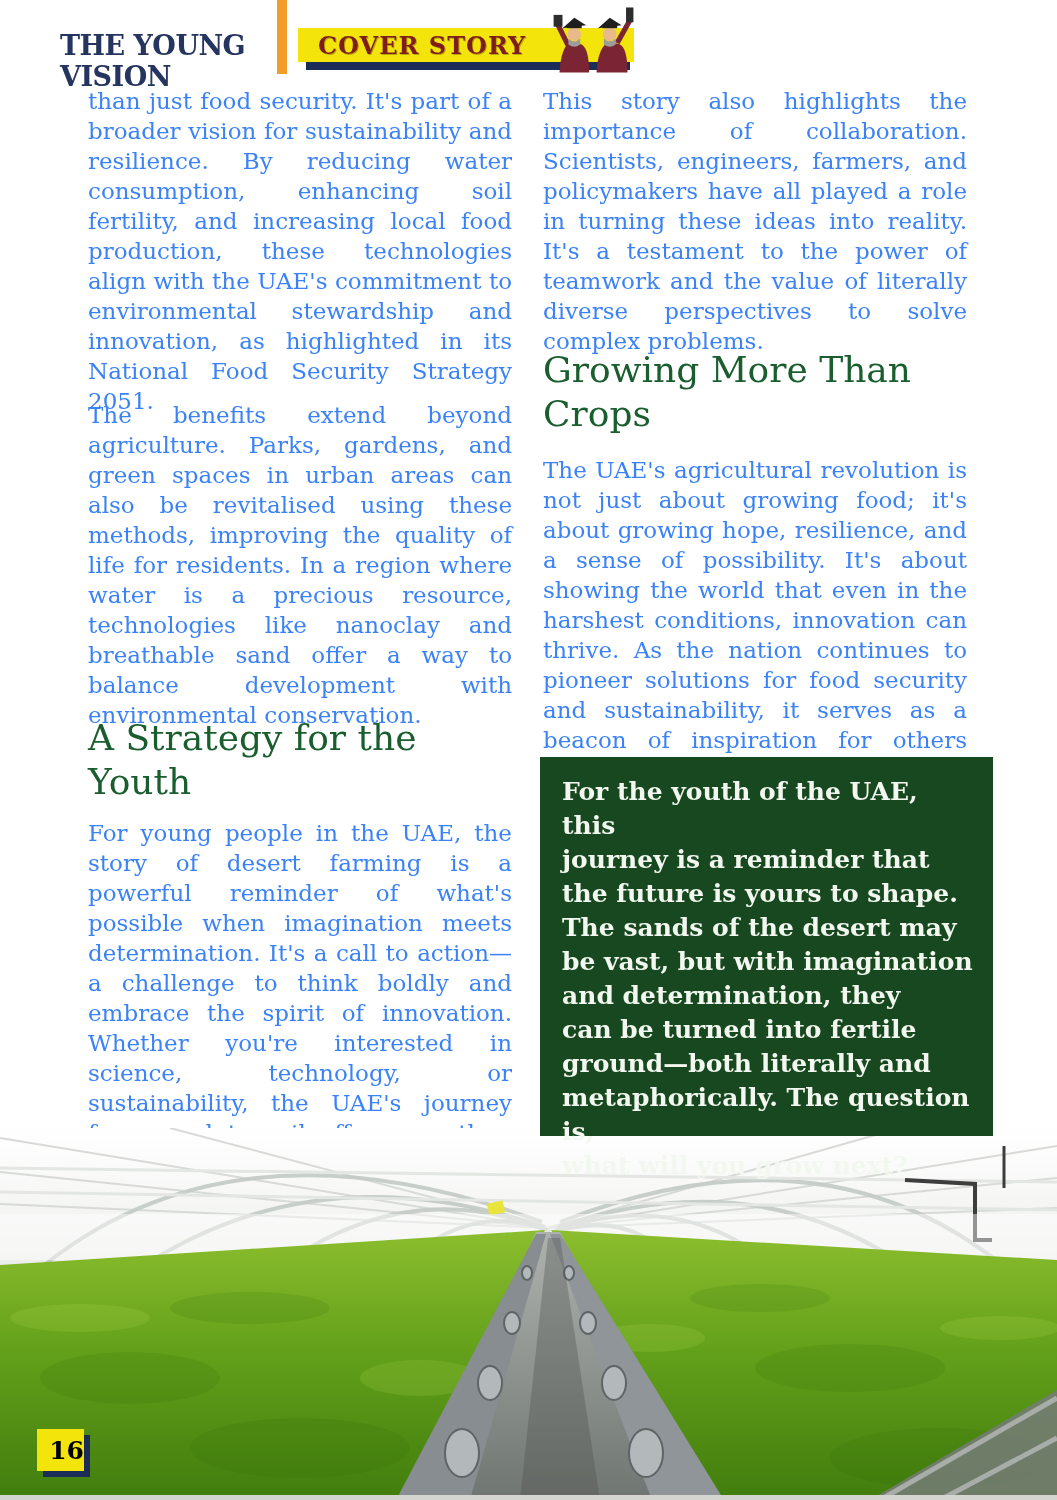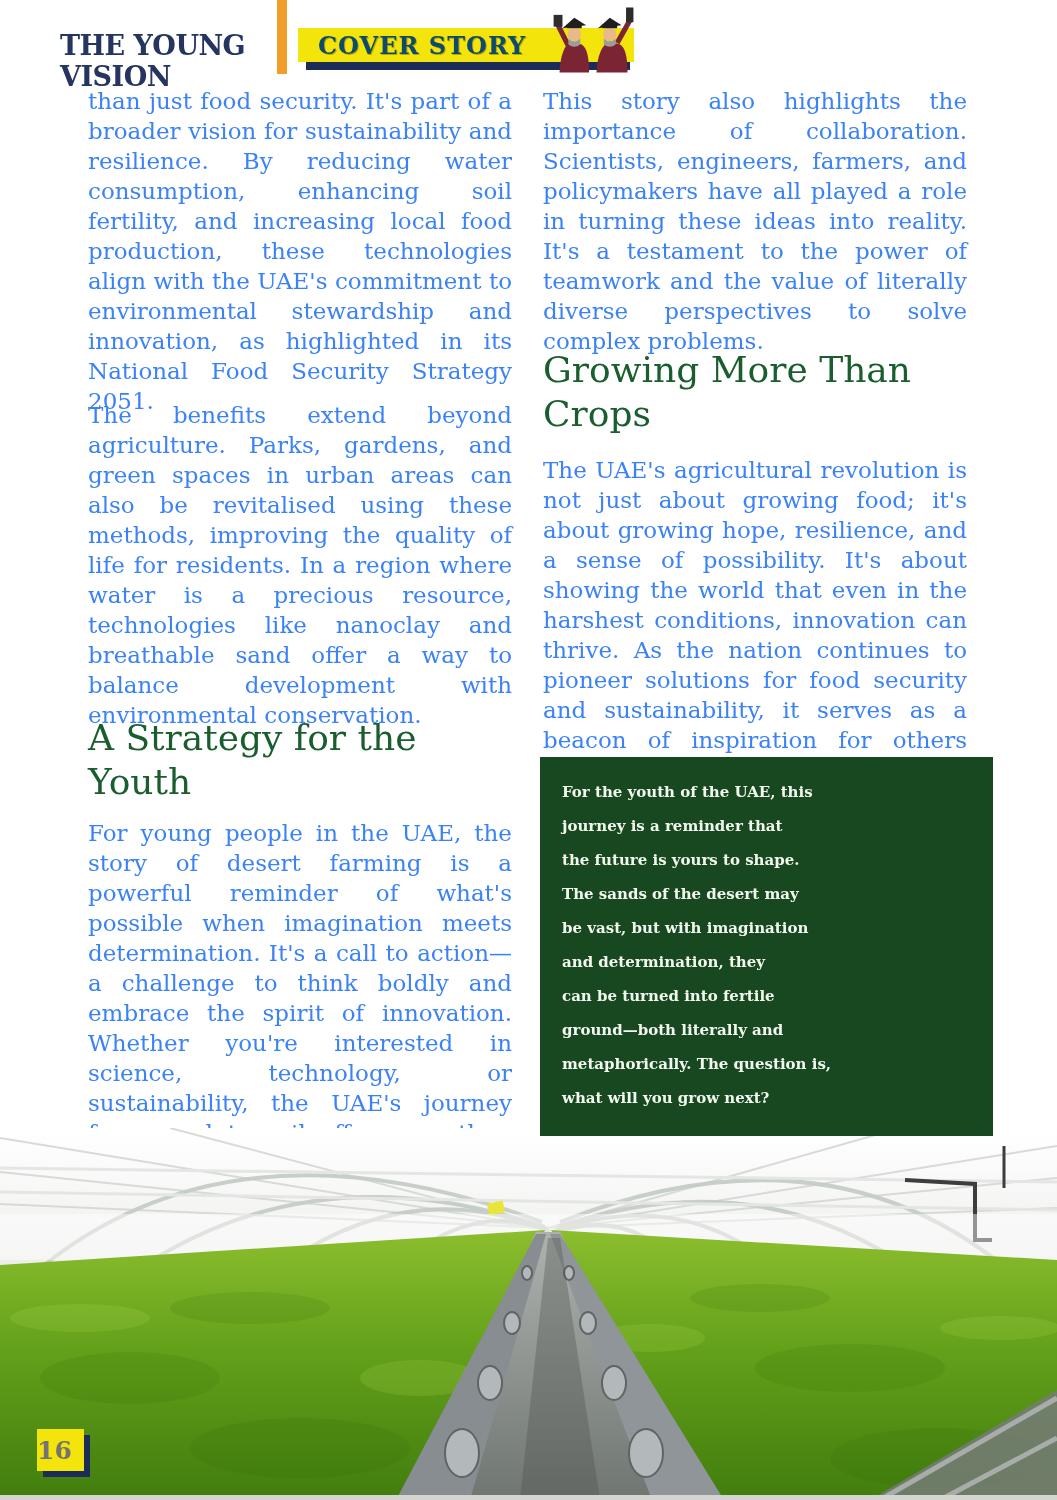--- a/index.html
+++ b/index.html
@@ -6,44 +6,44 @@
   .page{position:relative;width:1057px;height:1500px;background:#ffffff;overflow:hidden;
         font-family:"DejaVu Serif", "Liberation Serif", serif;}
   .page *{box-sizing:border-box;}
 
   
   .brand{position:absolute;left:60px;top:30px;width:215px;
          font-size:27px;font-weight:bold;letter-spacing:-0.5px;color:#25355f;}
   .divider{position:absolute;left:277px;top:0;width:10px;height:74px;background:#f09d2a;}
   .banner{position:absolute;left:298px;top:28px;width:336px;height:34px;background:#f3e40b;
           display:flex;align-items:center;padding-left:20px;}
-  .banner-label{font-size:24px;font-weight:bold;color:#0c4a6e;letter-spacing:1px;
+  .banner-label{font-size:24px;font-weight:bold;color:#7f1d1d;letter-spacing:1px;
                 text-shadow:1px 1px 0 #b9a700;}
   .banner-underline{position:absolute;left:306px;top:62px;width:324px;height:8px;background:#1c2c58;}
   .grads{position:absolute;left:549px;top:6px;width:92px;height:68px;}
 
   
   .col{position:absolute;width:424px;color:#3b82f6;font-size:23px;line-height:30px;
        text-align:justify;}
   .para{margin:0;}
   .headline{position:absolute;width:430px;font-size:36px;line-height:44px;font-weight:normal;
             color:#1a5e2f;margin:0;}
 
   
   .callout{position:absolute;left:540px;top:757px;width:453px;height:379px;background:#18481f;
            z-index:3;padding:18px 16px 0 22px;}
-  .callout-text{color:#f2f8ef;font-size:15px;line-height:34px;font-weight:bold;
+  .callout-text{color:#f2f8ef;font-size:25px;line-height:34px;font-weight:bold;
                 white-space:pre-line;margin:0;}
 
   
   .photo{position:absolute;left:0;top:1128px;width:1057px;height:372px;z-index:1;}
   .photo svg.scene{position:absolute;inset:0;width:100%;height:100%;}
   .pageno{position:absolute;left:37px;top:1429px;width:47px;height:42px;background:#f3e40b;
-          z-index:4;display:flex;align-items:center;justify-content:flex-start;
-          font-size:25px;font-weight:bold;color:#737373;box-shadow:6px 6px 0 #1c2c58;}
+          z-index:4;display:flex;align-items:center;justify-content:flex-end;
+          font-size:25px;font-weight:bold;color:#000000;box-shadow:6px 6px 0 #1c2c58;}
   .bottom-strip{position:absolute;left:0;top:1495px;width:1057px;height:5px;background:#d4d4d0;z-index:5;}
 </style>
 </head>
 <body>
 
 <div class="page">
 
   <div class="brand">THE YOUNG VISION</div>
   <div class="divider"></div>
   <div class="banner">

